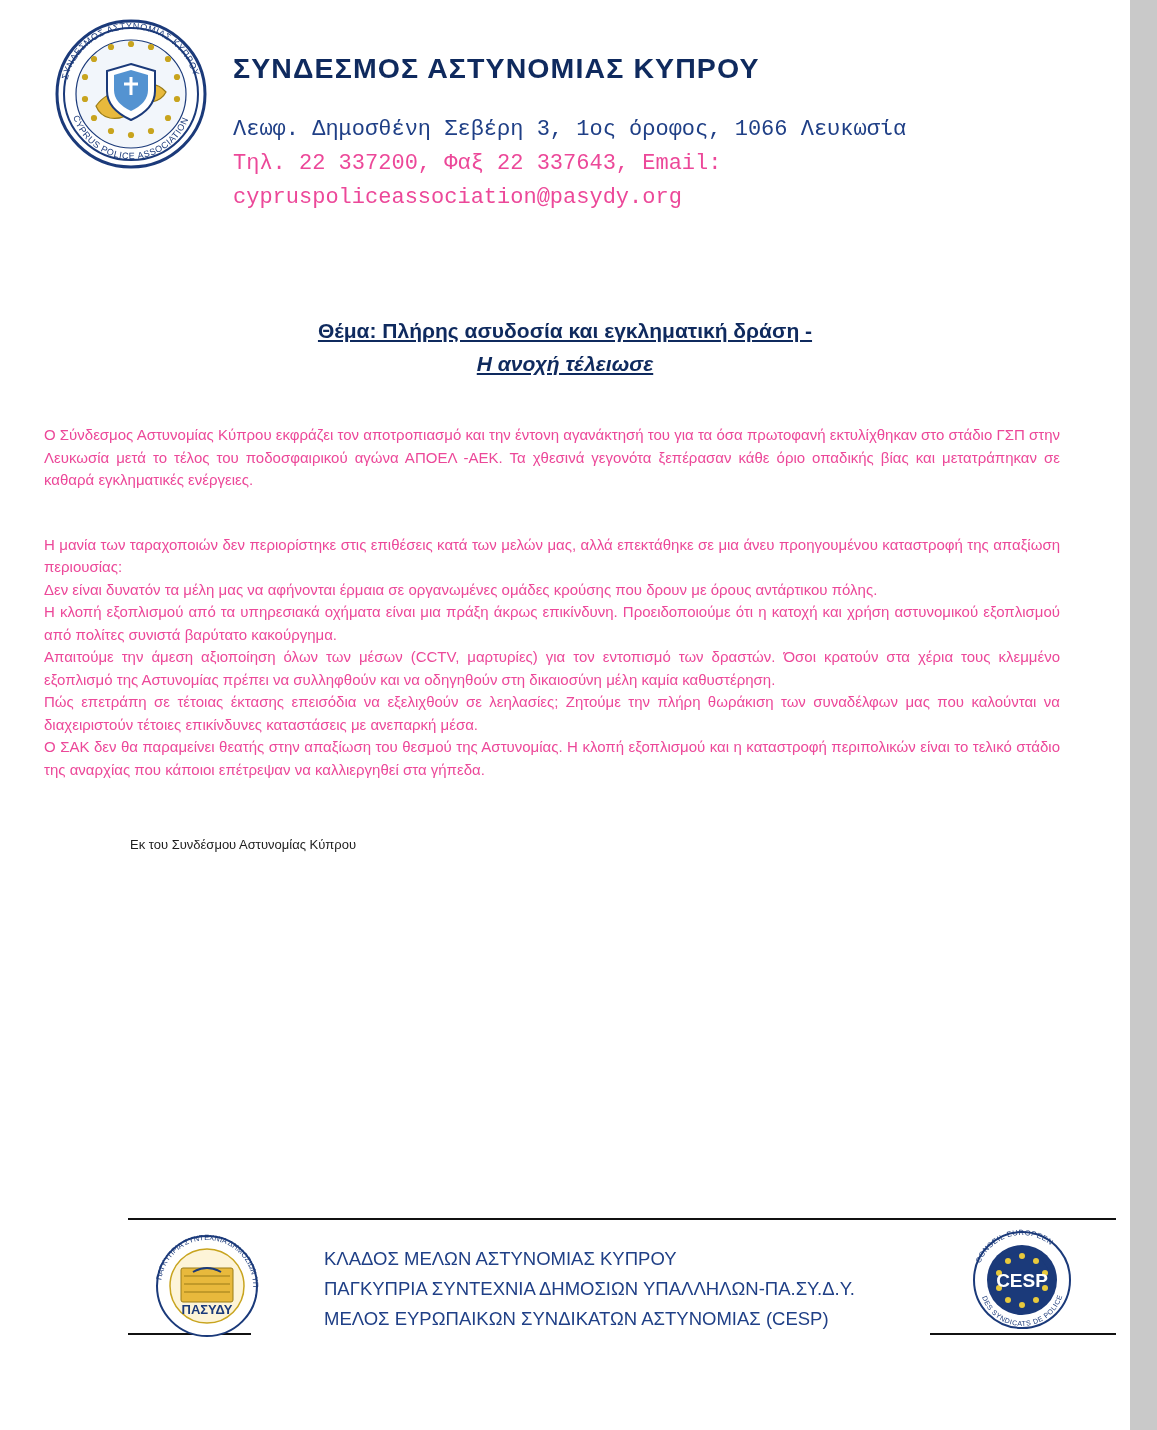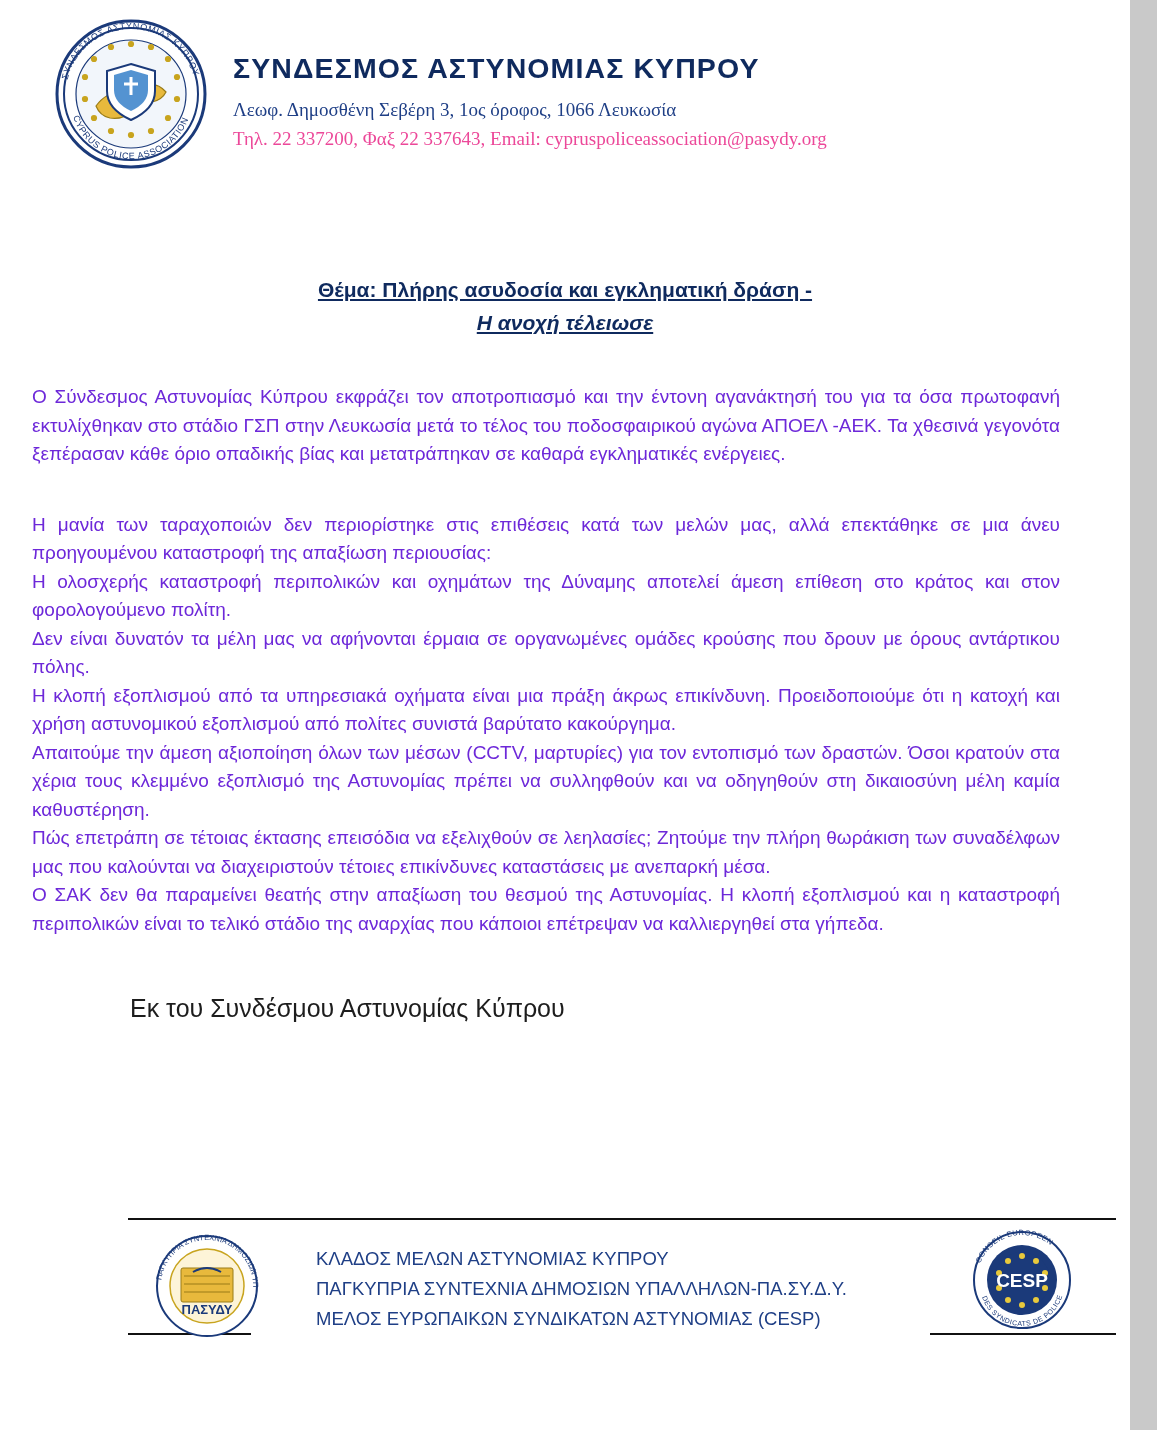--- a/index.html
+++ b/index.html
@@ -50,25 +50,25 @@
   }
   .org-name {
     font-size: 28.5px;
     font-weight: bold;
     color: #0f2a5e;
     letter-spacing: 1.1px;
     white-space: nowrap;
     font-family: "Liberation Sans", sans-serif;
   }
   .addr {
-    margin-top: 10px;
-    font-size: 19px;
+    margin-top: 28px;
+    font-size: 22px;
     color: #1f3f86;
     line-height: 1.55;
-    font-family: Liberation Serif, serif;
+    font-family: Liberation Mono, monospace;
   }
   .addr .mail { color: #ec4899; }
 
   
   .subject {
     margin-top: 100px;
     text-align: center;
     color: #0f2a5e;
     font-weight: bold;
     font-size: 21px;
@@ -79,32 +79,32 @@
   }
   .subject .line2 { display: block; font-style: italic; }
 
   
   .body-wrap {
     padding: 0 70px 0 32px;
     margin-top: 44px;
     color: #1a1a1a;
   }
   p.para {
-    margin: 0 0 0 0;
-    font-size: 19px;
+    margin: 0 0 0 12px;
+    font-size: 15px;
     line-height: 1.5;
     text-align: justify;
-    color: #6d28d9;
+    color: #ec4899;
   }
   p.para + p.para { margin-top: 0px; }
   .gap-large { height: 42px; }
   .sign {
     margin-top: 56px;
     padding-left: 98px;
-    font-size: 25px;
+    font-size: 13px;
     color: #1d1d1d;
   }
 
   
   .footer {
     position: absolute;
     left: 0;
     top: 1210px;
     width: 1130px;
     height: 180px;
@@ -135,21 +135,21 @@
   }
   .pasydy-logo {
     position: absolute;
     left: 148px;
     top: 22px;
     width: 118px;
     height: 108px;
   }
   .footer-text {
     position: absolute;
-    left: 316px;
+    left: 324px;
     top: 34px;
     color: #1f3f86;
     font-size: 18.5px;
     line-height: 1.62;
     font-weight: 500;
   }
   .cesp-logo {
     position: absolute;
     left: 962px;
     top: 18px;
@@ -217,21 +217,20 @@
 
   <div class="subject">
     <span>Θέμα: Πλήρης ασυδοσία και εγκληματική δράση -</span>
     <span class="line2">Η ανοχή τέλειωσε</span>
   </div>
 
   <div class="body-wrap">
     <p class="para">Ο Σύνδεσμος Αστυνομίας Κύπρου εκφράζει τον αποτροπιασμό και την έντονη αγανάκτησή του για τα όσα πρωτοφανή εκτυλίχθηκαν στο στάδιο  ΓΣΠ στην Λευκωσία μετά το τέλος του ποδοσφαιρικού αγώνα ΑΠΟΕΛ -ΑΕΚ. Τα χθεσινά γεγονότα ξεπέρασαν κάθε όριο οπαδικής βίας και μετατράπηκαν σε καθαρά εγκληματικές ενέργειες.</p>
     <div class="gap-large"></div>
     <p class="para">Η μανία των ταραχοποιών δεν περιορίστηκε στις επιθέσεις κατά των μελών μας, αλλά επεκτάθηκε σε μια άνευ προηγουμένου καταστροφή της απαξίωση περιουσίας:</p>
-    <p class="para">Η ολοσχερής καταστροφή περιπολικών και οχημάτων της Δύναμης αποτελεί άμεση επίθεση στο κράτος και στον φορολογούμενο πολίτη.</p>
     <p class="para">Δεν είναι δυνατόν τα μέλη μας να αφήνονται έρμαια σε οργανωμένες ομάδες κρούσης που δρουν με όρους αντάρτικου πόλης.</p>
     <p class="para">Η κλοπή εξοπλισμού από τα υπηρεσιακά οχήματα είναι μια πράξη άκρως επικίνδυνη. Προειδοποιούμε ότι η κατοχή και χρήση αστυνομικού εξοπλισμού από πολίτες συνιστά βαρύτατο κακούργημα.</p>
     <p class="para">Απαιτούμε την άμεση αξιοποίηση όλων των μέσων (CCTV, μαρτυρίες) για τον εντοπισμό των δραστών. Όσοι κρατούν στα χέρια τους κλεμμένο εξοπλισμό της Αστυνομίας πρέπει να συλληφθούν και να οδηγηθούν στη δικαιοσύνη μέλη καμία καθυστέρηση.</p>
     <p class="para">Πώς επετράπη σε τέτοιας έκτασης επεισόδια να εξελιχθούν σε λεηλασίες; Ζητούμε την πλήρη θωράκιση των συναδέλφων μας που καλούνται να διαχειριστούν τέτοιες επικίνδυνες καταστάσεις με ανεπαρκή μέσα.</p>
     <p class="para">Ο ΣΑΚ δεν θα παραμείνει θεατής στην απαξίωση του θεσμού της Αστυνομίας. Η κλοπή εξοπλισμού και η καταστροφή περιπολικών είναι το τελικό στάδιο της αναρχίας που κάποιοι επέτρεψαν να καλλιεργηθεί στα γήπεδα.</p>
 
     <div class="sign">Εκ του Συνδέσμου Αστυνομίας Κύπρου</div>
   </div>
 
   <div class="footer">

